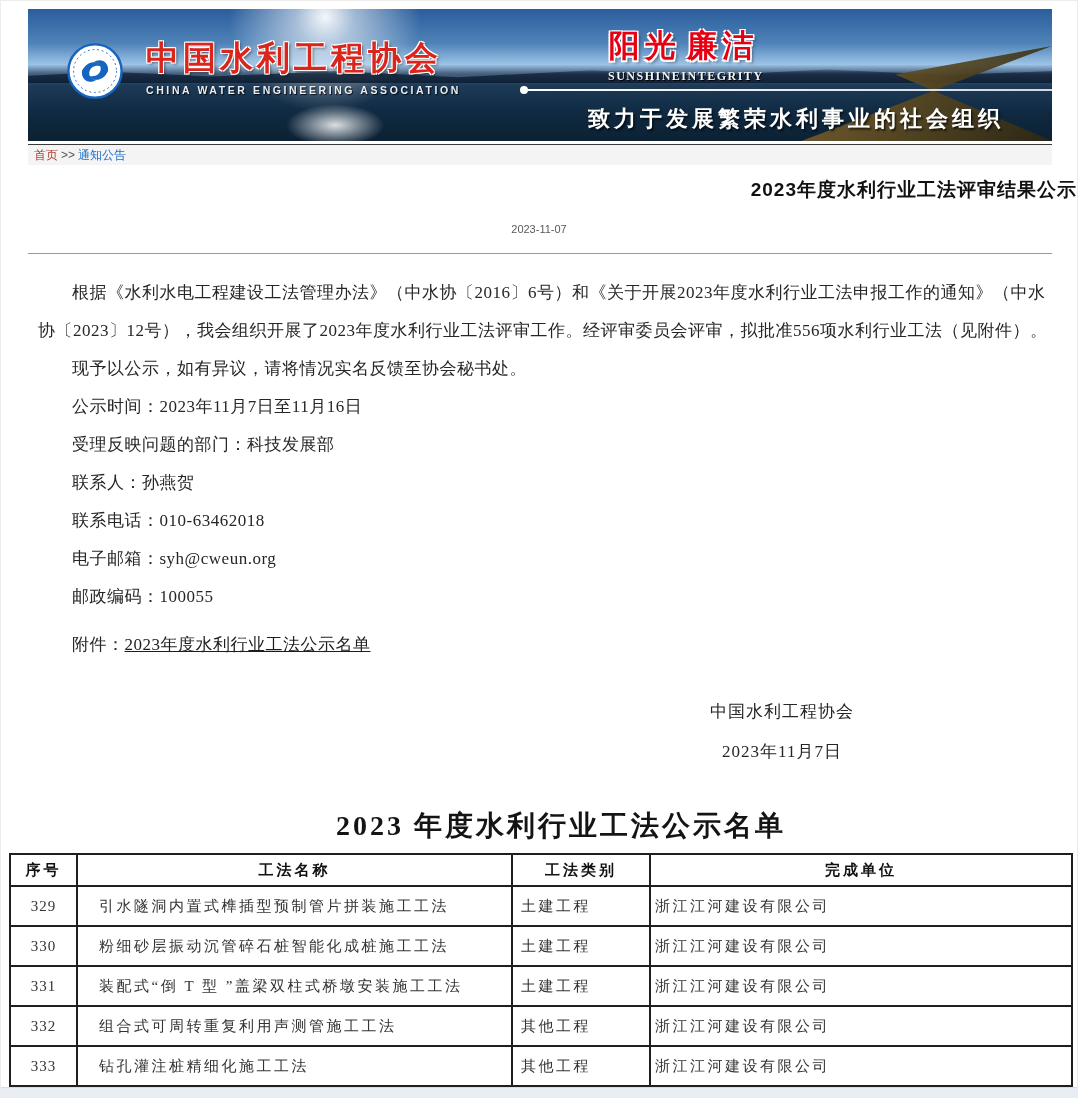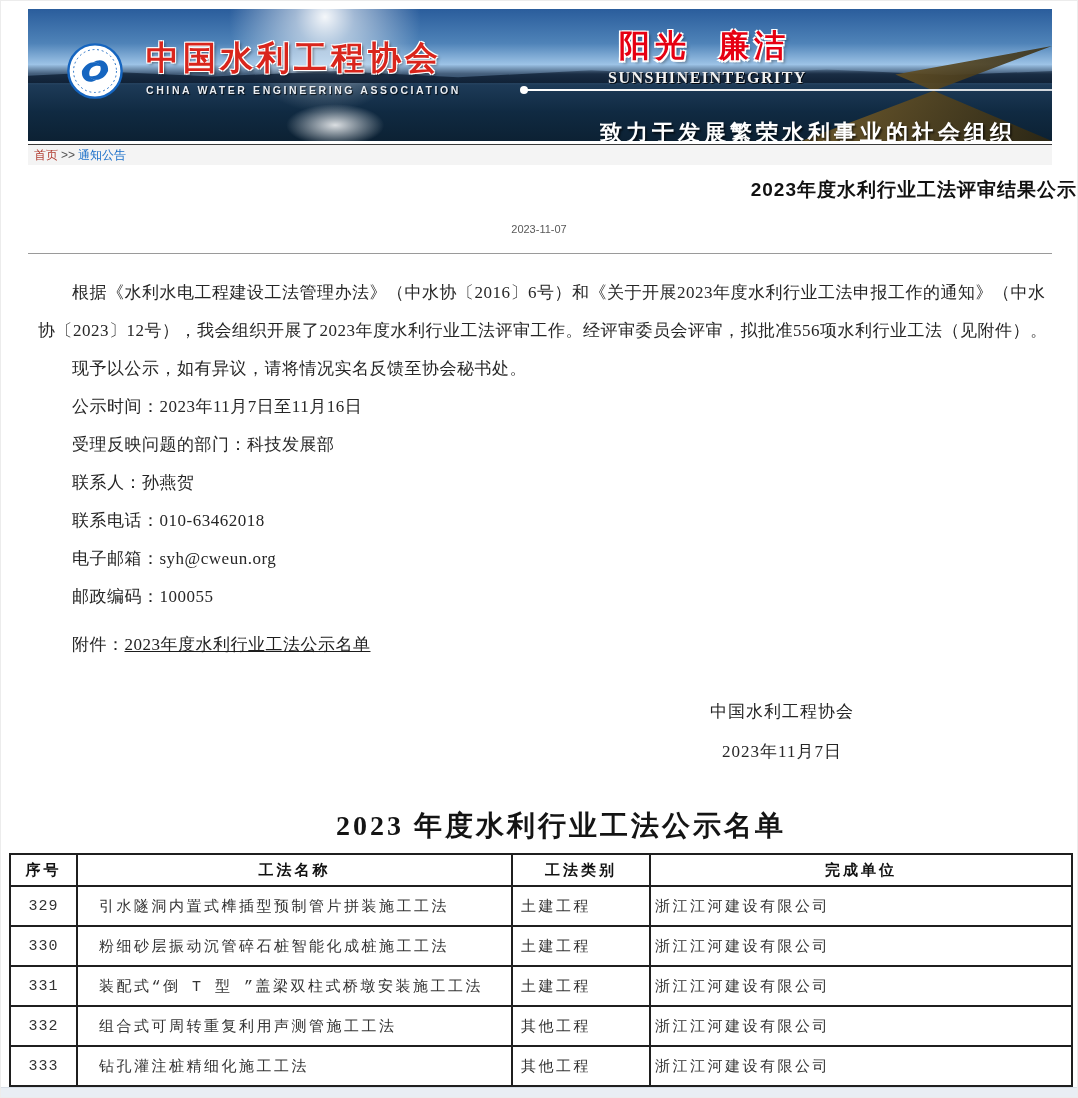--- a/index.html
+++ b/index.html
@@ -50,37 +50,36 @@
   .slogans { position:absolute; left:580px; top:16px; width:400px; display:flex; justify-content:flex-start; }
   .slogan { text-align:center; }
   .slogan-cn {
     font-family:"Liberation Sans","DejaVu Sans",sans-serif;
     font-size:31px; font-weight:900; color:#e60012; letter-spacing:5px; white-space:nowrap;
     text-shadow:-1.5px -1.5px 0 #fff, 1.5px -1.5px 0 #fff, -1.5px 1.5px 0 #fff, 1.5px 1.5px 0 #fff, 3px 3px 3px rgba(0,0,0,.35);
   }
   .slogan-en {
     margin-top:2px;
     font-family:"Liberation Serif","DejaVu Serif",serif;
-    font-size:16px; font-weight:bold; color:#f2f2f2; letter-spacing:1.5px; white-space:nowrap;
+    font-size:12px; font-weight:bold; color:#f2f2f2; letter-spacing:1.5px; white-space:nowrap;
     text-shadow:1px 1px 0 rgba(0,0,0,.85);
   }
   .banner-divider {
     position:absolute; left:494px; top:80px; right:0; height:2px;
     background:linear-gradient(90deg, #ffffff, rgba(255,255,255,.8));
   }
   .banner-divider::before {
     content:""; position:absolute; left:-2px; top:-3px; width:8px; height:8px;
     border-radius:50%; background:#fff;
   }
   .tagline {
-    position:absolute; left:560px; top:95px; width:440px; text-align:center;
+    position:absolute; left:560px; top:95px; width:440px; 
     font-family:"Liberation Sans","DejaVu Sans",sans-serif;
     font-size:22px; font-weight:bold; color:#ffffff; letter-spacing:4px; white-space:nowrap;
     text-shadow:1.5px 1.5px 2px rgba(0,0,0,.65);
-    margin-top:14px;
   }
 
   
   .breadcrumb {
     position:absolute; left:27px; top:143px; width:1024px; height:21px;
     background:#f4f4f4; border-top:1px solid #3a3a3a;
     font-family:"Liberation Sans","DejaVu Sans",sans-serif;
     font-size:12px; line-height:20px; padding-left:6px;
   }
   .crumb-home { color:#b03a2e; text-decoration:none; cursor:pointer; }
@@ -116,21 +115,21 @@
 
   
   .table-title {
     position:absolute; left:0; top:806px; width:100%; text-align:center;
     font-family:"Liberation Serif","DejaVu Serif",serif;
     font-size:28px; font-weight:bold; color:#141414; letter-spacing:3px;padding-left:44px;
   }
   table.method-table {
     position:absolute; left:8px; top:852px; width:1062px;
     border-collapse:collapse; table-layout:fixed;
-    font-family:Liberation Mono, monospace;
+    font-family:Liberation Serif, serif;
   }
   .method-table th, .method-table td {
     border:2px solid #1f1f1f; font-size:15px; color:#333;
   }
   .method-table th {
     height:32px; font-weight:bold; text-align:center; letter-spacing:3px; color:#111;
   }
   .method-table td { height:40px; letter-spacing:2.5px; }
   .col-no    { width:67px; }
   .col-name  { width:435px; }

